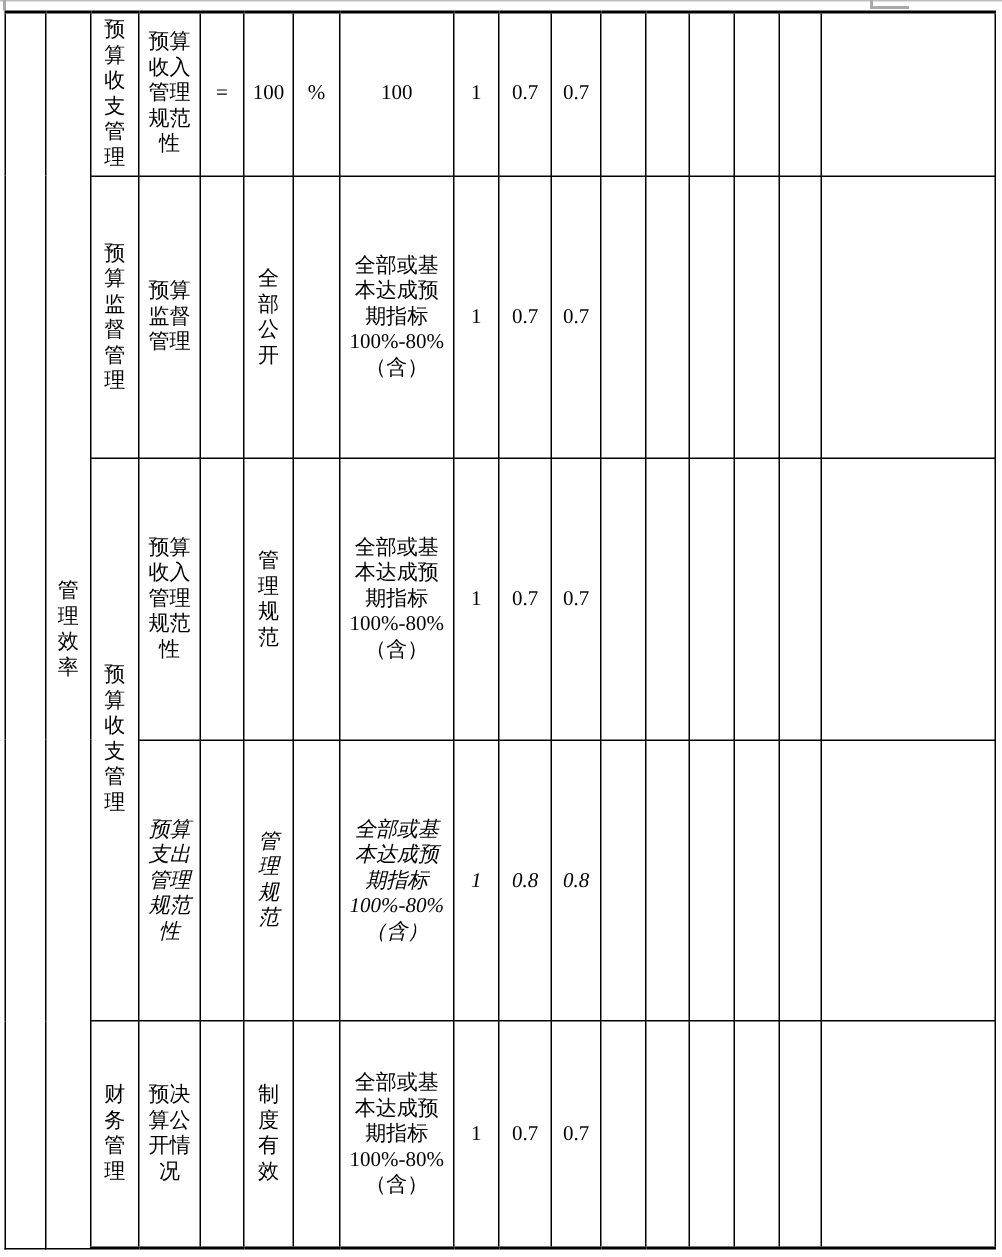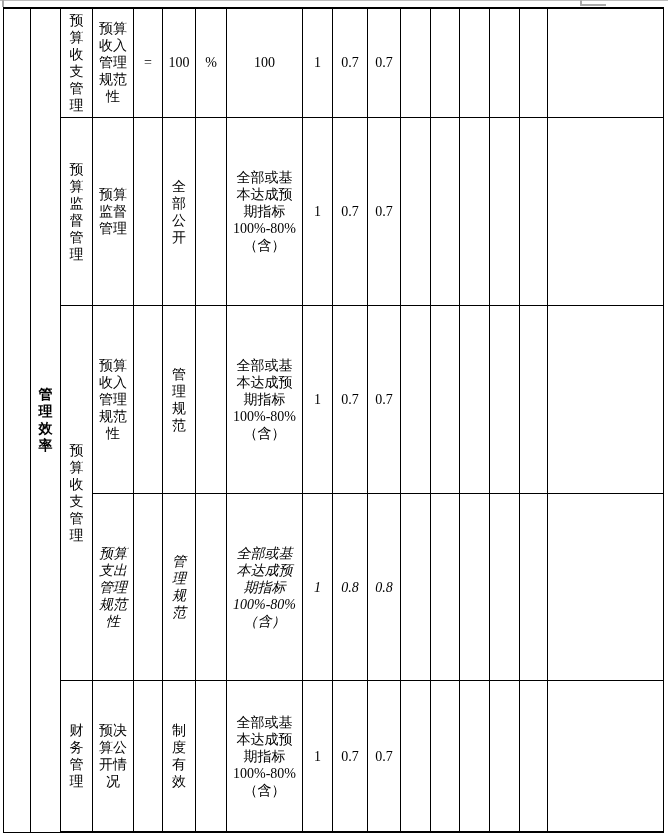--- a/index.html
+++ b/index.html
@@ -46,21 +46,21 @@
     vertical-align: middle;
     padding: 0 3px;
     line-height: 17px;
     overflow: hidden;
     word-wrap: break-word;
   }
   tr.row-0 td { border-top: 2px solid #000000; }
   tr.row-4 td { border-bottom: 2px solid #000000; }
   td.last-col { border-right: 2px solid #000000; }
   td.gutter-cell { border-bottom: none; }
-  td.group-cell  { border-bottom: 2px solid #000000; font-weight: bold; }
+  td.group-cell  { border-bottom: 2px solid #000000; }
   .c1  { width: 27px; }  .c2  { width: 30px; }  .c3  { width: 32px; }
   .c4  { width: 41px; }  .c5  { width: 29px; }  .c6  { width: 33px; }
   .c7  { width: 31px; }  .c8  { width: 76px; }  .c9  { width: 30px; }
   .c10 { width: 35px; }  .c11 { width: 33px; }  .c12 { width: 30px; }
   .c13 { width: 29px; }  .c14 { width: 30px; }  .c15 { width: 30px; }
   .c16 { width: 28px; }  .c17 { width: 116px; }
   tr.row-0 { height: 105px; }
   tr.row-1 { height: 181px; }
   tr.row-2 { height: 180px; }
   tr.row-3 { height: 180px; font-style: italic; }

